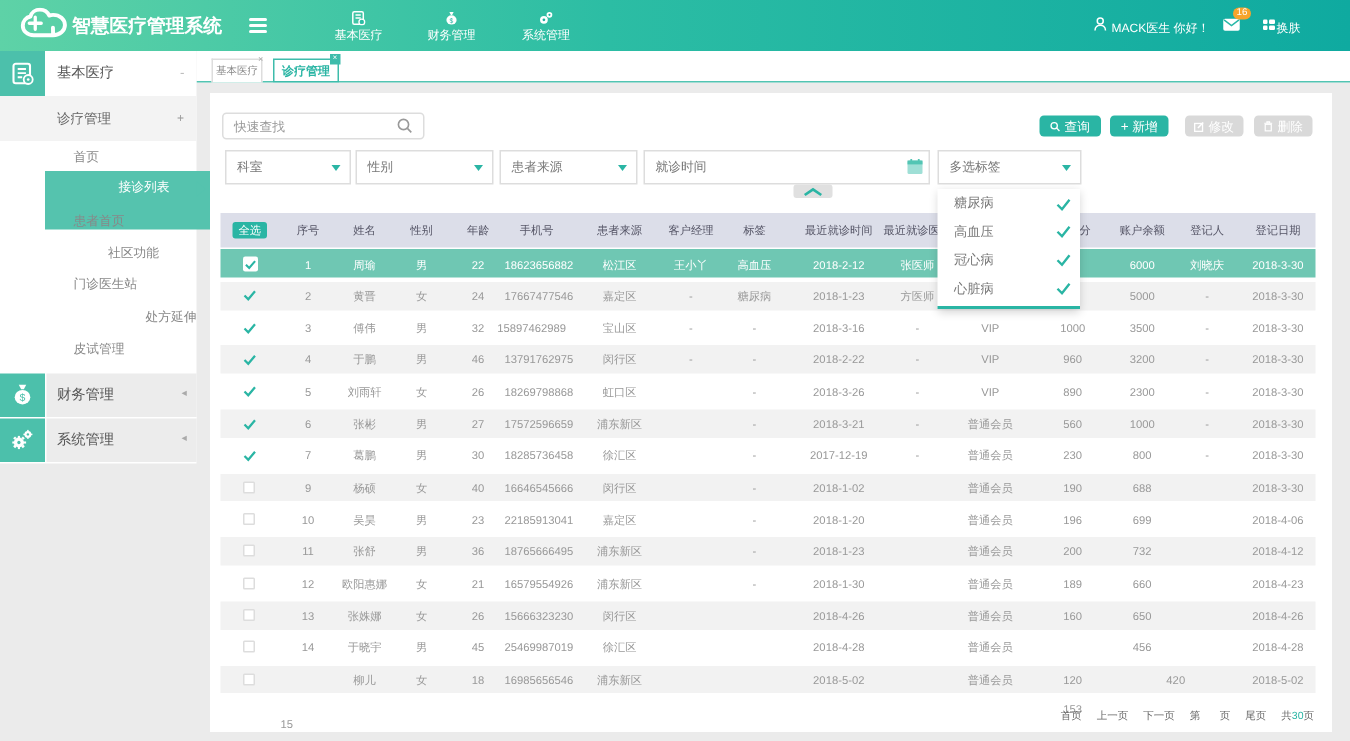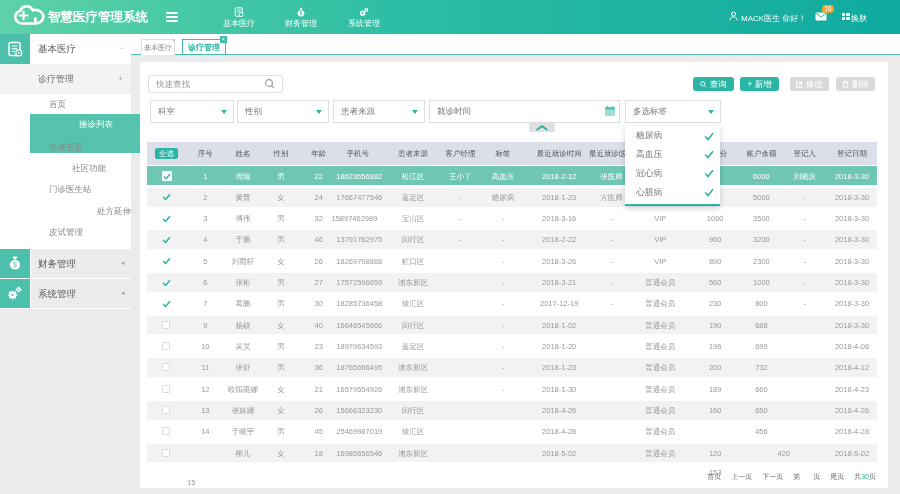--- a/index.html
+++ b/index.html
@@ -308,21 +308,21 @@
 <div class="abs" style="left:531.7px;top:314.74px;width:55.0px;height:21.32px;line-height:21.32px;font-size:7.5px;color:#999;text-align:center;">2018-1-02</div>
 <div class="abs" style="left:636.5px;top:314.74px;width:53.4px;height:21.32px;line-height:21.32px;font-size:7.5px;color:#999;text-align:center;text-indent:-6px;">普通会员</div>
 <div class="abs" style="left:689.9px;top:314.74px;width:50.5px;height:21.32px;line-height:21.32px;font-size:7.5px;color:#999;text-align:center;">190</div>
 <div class="abs" style="left:740.4px;top:314.74px;width:42.1px;height:21.32px;line-height:21.32px;font-size:7.5px;color:#999;text-align:center;">688</div>
 <div class="abs" style="left:827.0px;top:314.74px;width:50.0px;height:21.32px;line-height:21.32px;font-size:7.5px;color:#999;text-align:center;">2018-3-30</div>
 <div class="abs" style="left:162.3px;top:342.06px;width:8px;height:8px;background:#fff;border:1px solid #ddd;border-radius:1px;"></div>
 <div class="abs" style="left:186.7px;top:336.06px;width:37.3px;height:21.32px;line-height:21.32px;font-size:7.5px;color:#999;text-align:center;">10</div>
 <div class="abs" style="left:224.0px;top:336.06px;width:38.1px;height:21.32px;line-height:21.32px;font-size:7.5px;color:#999;text-align:center;">吴昊</div>
 <div class="abs" style="left:262.1px;top:336.06px;width:37.9px;height:21.32px;line-height:21.32px;font-size:7.5px;color:#999;text-align:center;">男</div>
 <div class="abs" style="left:300.0px;top:336.06px;width:37.5px;height:21.32px;line-height:21.32px;font-size:7.5px;color:#999;text-align:center;">23</div>
-<div class="abs" style="left:337.5px;top:336.06px;width:49.6px;height:21.32px;line-height:21.32px;font-size:7.5px;color:#999;text-align:center;text-indent:-6px;">18979634593</div>
+<div class="abs" style="left:337.5px;top:336.06px;width:49.6px;height:21.32px;line-height:21.32px;font-size:7.5px;color:#999;text-align:center;text-indent:-6px;">22185913041</div>
 <div class="abs" style="left:387.1px;top:336.06px;width:51.9px;height:21.32px;line-height:21.32px;font-size:7.5px;color:#999;text-align:center;">嘉定区</div>
 <div class="abs" style="left:482.2px;top:336.06px;width:49.5px;height:21.32px;line-height:21.32px;font-size:7.5px;color:#999;text-align:center;text-indent:-8px;">-</div>
 <div class="abs" style="left:531.7px;top:336.06px;width:55.0px;height:21.32px;line-height:21.32px;font-size:7.5px;color:#999;text-align:center;">2018-1-20</div>
 <div class="abs" style="left:636.5px;top:336.06px;width:53.4px;height:21.32px;line-height:21.32px;font-size:7.5px;color:#999;text-align:center;text-indent:-6px;">普通会员</div>
 <div class="abs" style="left:689.9px;top:336.06px;width:50.5px;height:21.32px;line-height:21.32px;font-size:7.5px;color:#999;text-align:center;">196</div>
 <div class="abs" style="left:740.4px;top:336.06px;width:42.1px;height:21.32px;line-height:21.32px;font-size:7.5px;color:#999;text-align:center;">699</div>
 <div class="abs" style="left:827.0px;top:336.06px;width:50.0px;height:21.32px;line-height:21.32px;font-size:7.5px;color:#999;text-align:center;">2018-4-06</div>
 <div class="abs" style="left:147px;top:358.38px;width:730px;height:18.72px;background:#f2f2f2;"></div>
 <div class="abs" style="left:162.3px;top:363.38px;width:8px;height:8px;background:#fff;border:1px solid #ddd;border-radius:1px;"></div>
 <div class="abs" style="left:186.7px;top:357.38px;width:37.3px;height:21.32px;line-height:21.32px;font-size:7.5px;color:#999;text-align:center;">11</div>

